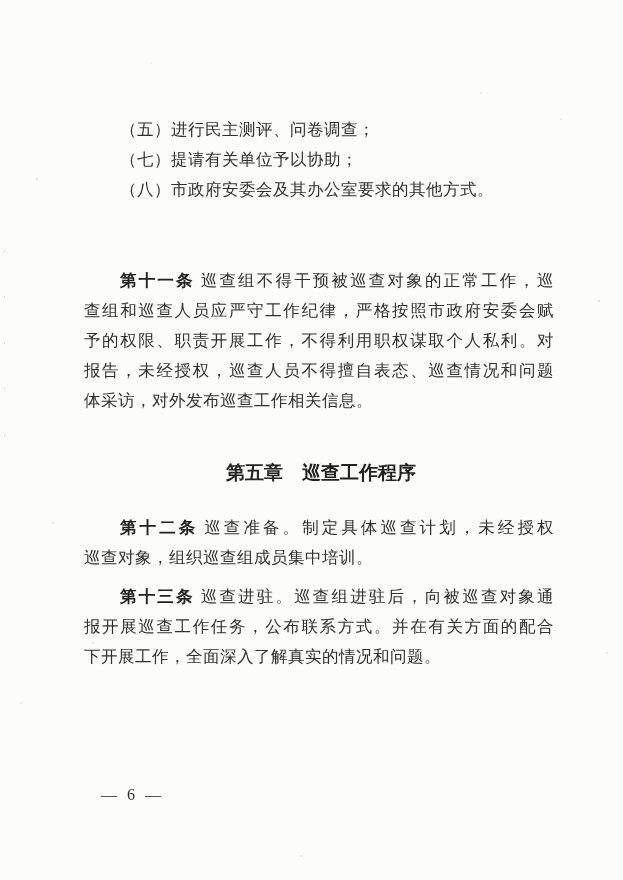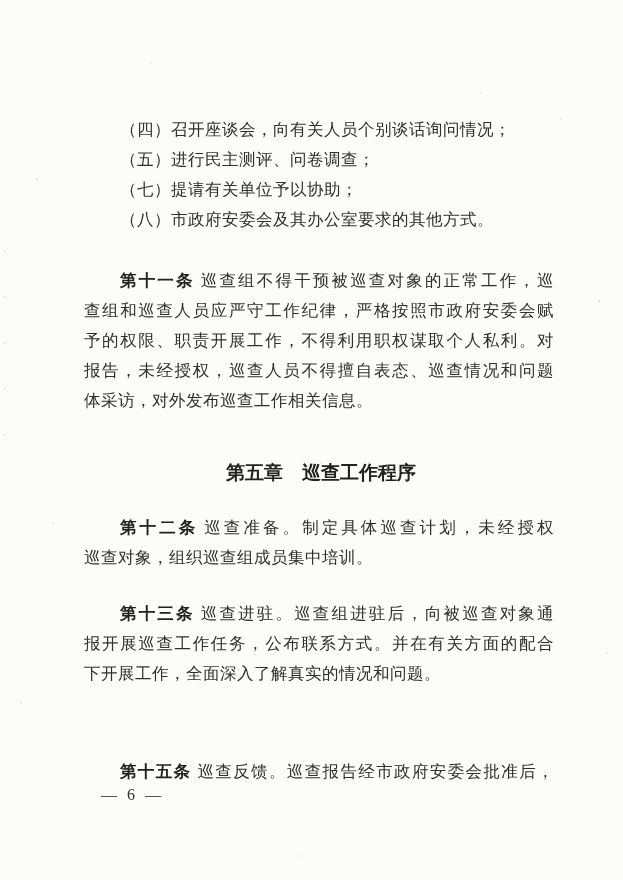--- a/index.html
+++ b/index.html
@@ -85,21 +85,20 @@
 </style>
 </head>
 <body>
 
 <div class="page">
 
   <div class="edge-marks"></div>
   <div class="speck"></div>
 
   <div class="block" style="top:115px">
-    <div class="line pl indent">（四）召开座谈会，向有关人员个别谈话询问情况；</div>
     <div class="line pl indent">（五）进行民主测评、问卷调查；</div>
     <div class="line pl indent">（七）提请有关单位予以协助；</div>
     <div class="line pl indent">（八）市政府安委会及其办公室要求的其他方式。</div>
   </div>
 
   <div class="block" style="top:265px">
     <div class="line fl first">
       <b class="lbl">第十一条</b><span>巡查组不得干预被巡查对象的正常工作，巡</span>
     </div>
     <div class="line fl">查组和巡查人员应严守工作纪律，严格按照市政府安委会赋</div>
@@ -112,30 +111,25 @@
     <span>第五章</span><span class="gap"></span><span>巡查工作程序</span>
   </h2>
 
   <div class="block" style="top:512px">
     <div class="line fl first">
       <b class="lbl">第十二条</b><span>巡查准备。制定具体巡查计划，未经授权</span>
     </div>
     <div class="line pl">巡查对象，组织巡查组成员集中培训。</div>
   </div>
 
-  <div class="block" style="top:598px">
+  <div class="block" style="top:581px">
     <div class="line fl first">
       <b class="lbl">第十三条</b><span>巡查进驻。巡查组进驻后，向被巡查对象通</span>
     </div>
     <div class="line fl">报开展巡查工作任务，公布联系方式。并在有关方面的配合</div>
     <div class="line pl">下开展工作，全面深入了解真实的情况和问题。</div>
   </div>
 
 
-  <div class="block" style="top:756px">
-    <div class="line fl first">
-      <b class="lbl">第十五条</b><span>巡查反馈。巡查报告经市政府安委会批准后，</span>
-    </div>
-  </div>
 
   <div class="pagenum">— 6 —</div>
 
 </div>
 
 </body></html>

